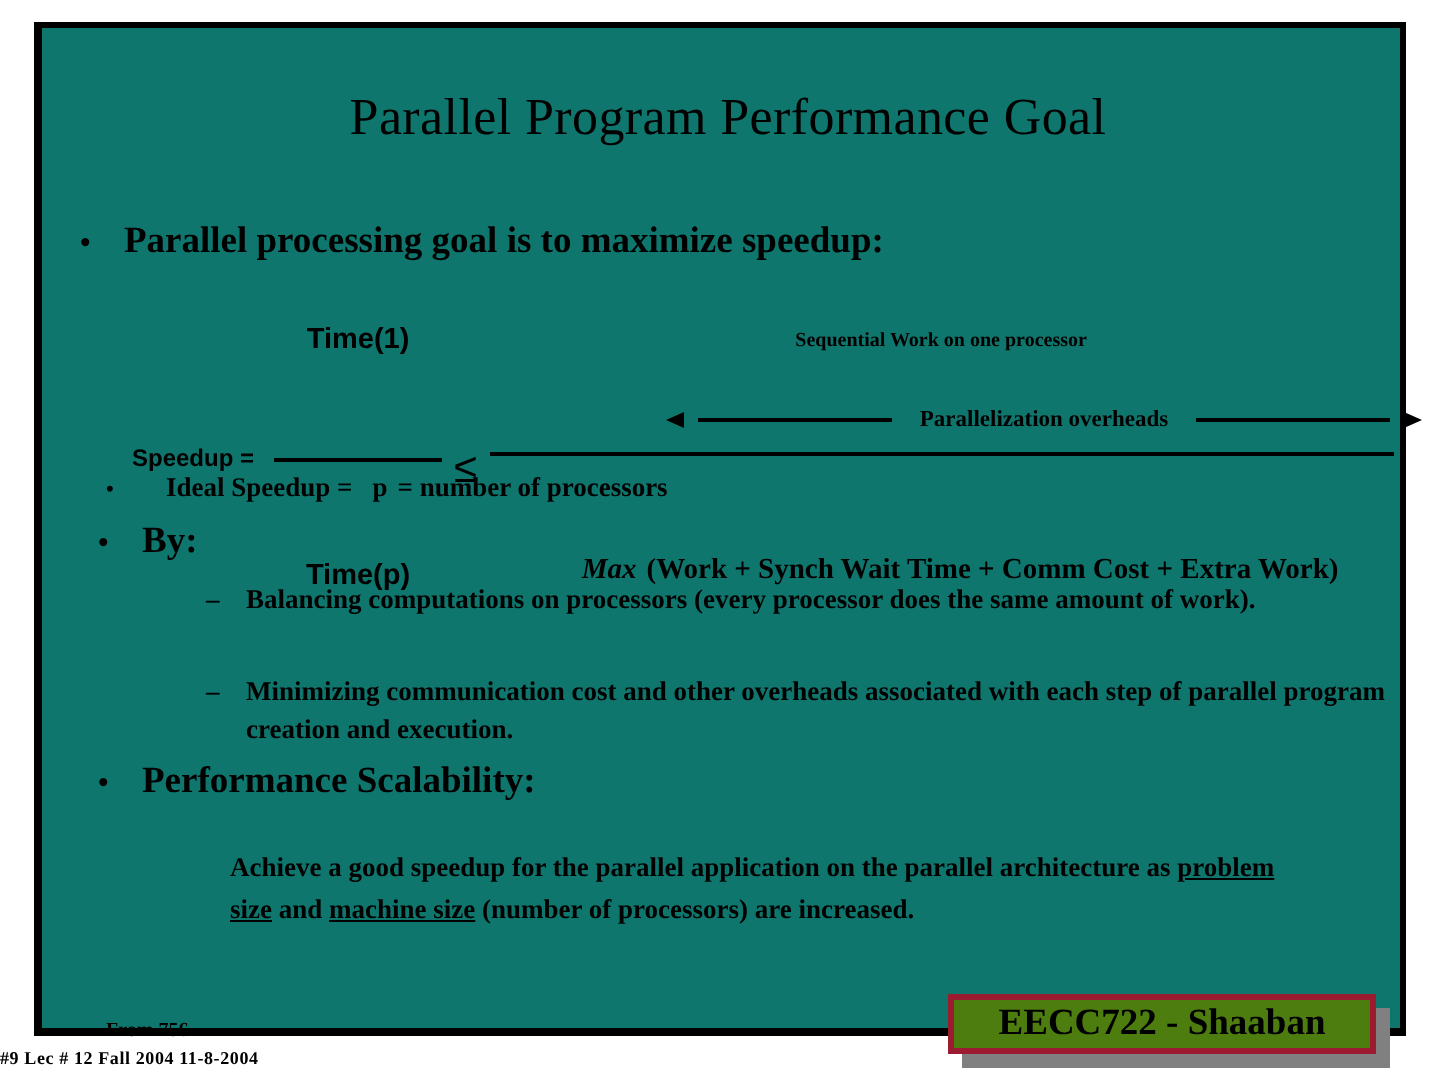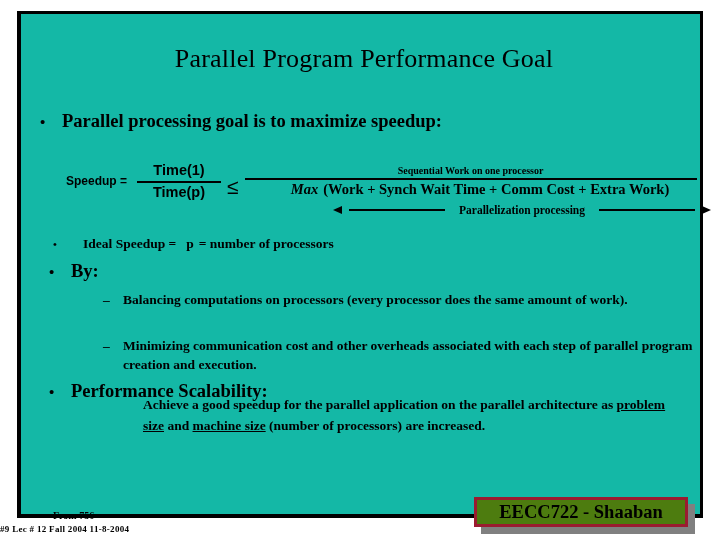--- a/index.html
+++ b/index.html
@@ -21,21 +21,21 @@
     position: absolute;
     left: 17px;
     top: 11px;
     width: 686px;
     height: 507px;
     border-left: 4px solid #000;
     border-top: 3px solid #000;
     border-bottom: 4px solid #000;
     border-right: 3px solid #000;
     box-sizing: border-box;
-    background: #14b8a6;
+    background: #0f766e;
     text-decoration: underline;
   }
 
   
   #slide-title {
     position: absolute;
     left: 0;
     top: 30px;
     width: 686px;
     text-align: center;
@@ -93,20 +93,21 @@
     font-weight: bold;
     font-size: 12px;
     padding-right: 10px;
     padding-bottom: 2px;
   }
   .frac {
     display: inline-flex;
     flex-direction: column;
     align-items: center;
     justify-content: center;
+    gap: 48px;
   }
   .frac .num, .frac .den {
     padding: 0 4px;
     line-height: 1.22;
   }
   .frac .bar {
     height: 0;
     border-top: 2px solid #000;
     width: 100%;
     margin: 1px 0;
@@ -171,26 +172,25 @@
     line-height: 1.42;
   }
   .l2 .dash { display:inline-block; width: 20px; flex:none; }
   #sub-balancing { left: 82px; top: 276px; width: 580px; }
   #sub-minimize  { left: 82px; top: 322px; width: 600px; }
 
   
   #scal-body {
     position: absolute;
     left: 94px;
-    top: 381px;
+    top: 410px;
     width: 535px;
     font-size: 13.5px;
     font-weight: bold;
     line-height: 1.52;
-    margin-left: 28px;
   }
   .ul { text-decoration: underline; }
 
   
   #from-note {
     position: absolute;
     left: 32px;
     top: 496px;
     font-size: 10px;
     font-weight: bold;
@@ -258,21 +258,21 @@
     <span class="frac" id="frac-right">
       <span class="num">Sequential Work on one processor</span>
       <span class="bar"></span>
       <span class="den"><span class="mx">Max</span><span class="sp"></span><span>(Work + Synch Wait Time + Comm Cost + Extra Work)</span></span>
     </span>
   </div>
 
   <div id="overhead-arrow">
     <span class="arrow-head left"></span>
     <span class="arrow-line"></span>
-    <span id="overhead-label">Parallelization processing</span>
+    <span id="overhead-label">Parallelization overheads</span>
     <span class="arrow-line"></span>
     <span class="arrow-head right"></span>
   </div>
 
   <div id="bullet-ideal">
     <span class="dot">•</span>
     <span>Ideal Speedup =</span>
     <span class="sp"></span>
       <span class="sp"></span>
     <span>p</span>

